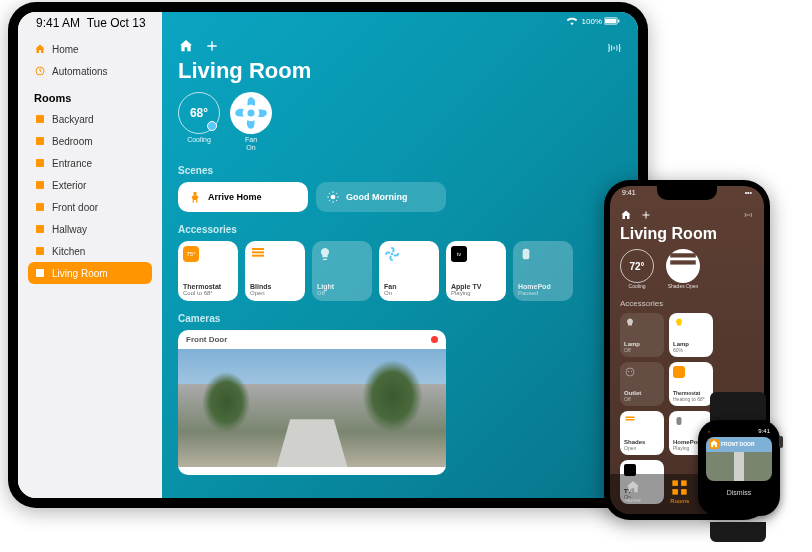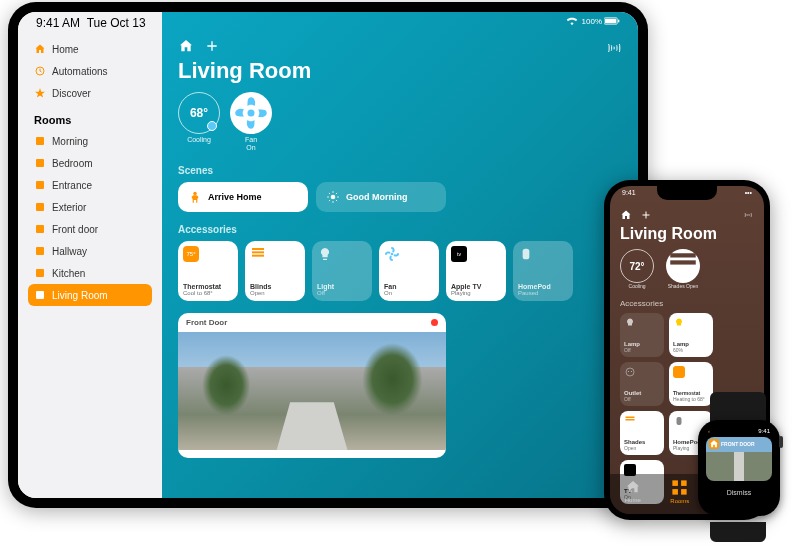--- a/index.html
+++ b/index.html
@@ -135,37 +135,29 @@
           </div>
         <div class="side-item">
             <span class="ic orange">
               <svg viewBox="0 0 24 24">
                 <circle cx="12" cy="12" r="8" fill="none" stroke="#ff9500" stroke-width="2"></circle>
                 <path d="M12 7v5l3 2" stroke="#ff9500" stroke-width="2" fill="none"></path>
               </svg>
             </span>
             <span>Automations</span>
           </div>
-        <div class="side-item">
-            <span class="ic orange">
-              <svg viewBox="0 0 24 24">
-                <path d="M12 2l2.4 7.4H22l-6 4.4 2.3 7.2L12 16.8 5.7 21l2.3-7.2-6-4.4h7.6z"></path>
-              </svg>
-            </span>
-            <span>Discover</span>
-          </div>
       </div>
       <div class="side-section">Rooms</div>
       <div class="side-item">
           <span class="ic orange">
             <svg viewBox="0 0 24 24">
               <rect x="4" y="4" width="16" height="16" rx="2"></rect>
             </svg>
           </span>
-          <span>Morning</span>
+          <span>Backyard</span>
         </div>
       <div class="side-item">
           <span class="ic orange">
             <svg viewBox="0 0 24 24">
               <rect x="4" y="4" width="16" height="16" rx="2"></rect>
             </svg>
           </span>
           <span>Bedroom</span>
         </div>
       <div class="side-item">
@@ -337,20 +329,21 @@
             <span class="aic"><svg viewBox="0 0 24 24" fill="rgba(255,255,255,.8)">
                 <rect x="7" y="4" width="10" height="16" rx="4"></rect>
               </svg></span>
             <div>
               <div class="aname">HomePod</div>
               <div class="astate">Paused</div>
             </div>
           </div>
       </div>
 
+      <div class="section-label">Cameras</div>
       <div class="cameras-section">
         <div class="cam-card">
           <div class="cam-head">
               <span>Front Door</span>
               <span class="cam-dot"></span>
             </div>
           <div class="cam-img"></div>
         </div>
       </div>
     </main>

